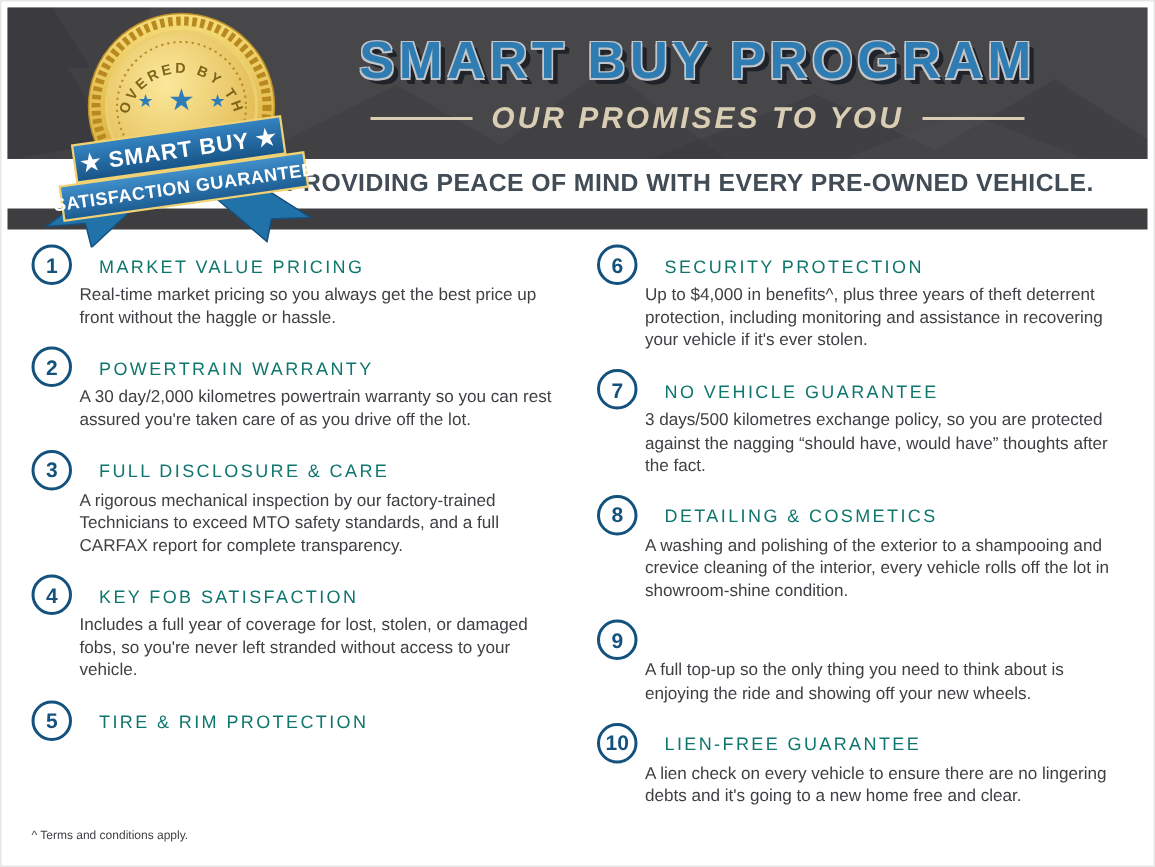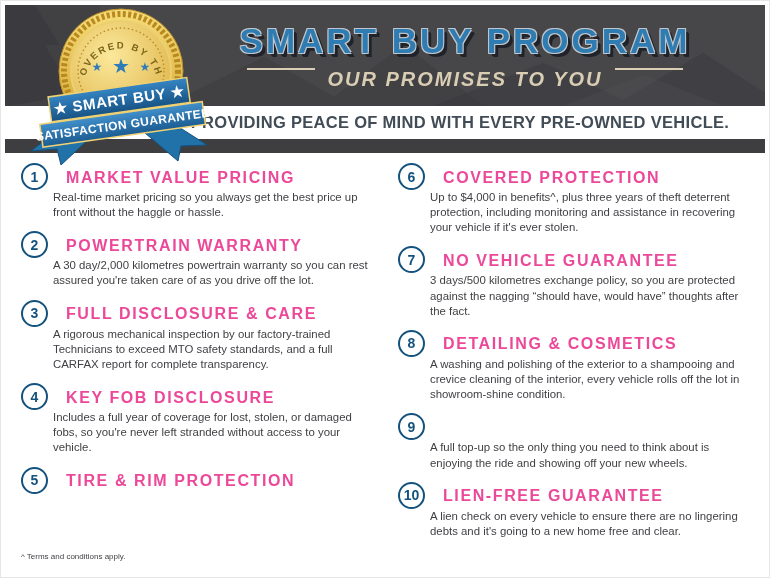--- a/index.html
+++ b/index.html
@@ -8,41 +8,41 @@
   .page { position:relative; width:770px; height:578px; background:#fff; border:1px solid #e6e6e6; overflow:hidden; }
 
   
   .header { position:relative; margin:4px 4px 0 4px; height:101px; background:#47474a; overflow:hidden; }
   .header .texture { position:absolute; inset:0; }
   .title-block { position:relative; height:100%; padding-left:160px; display:flex; flex-direction:column; align-items:center; justify-content:center; z-index:2;border-radius:14px; }
   .program-title {
     font-size:35px; font-weight:800; letter-spacing:3px; color:#2e7cb2; white-space:nowrap;
     text-shadow:-1px -1px 0 #c2c6ca, 1px -1px 0 #c2c6ca, -1px 1px 0 #c2c6ca, 1px 1px 0 #c2c6ca, 3px 3px 0 #202329, 4px 4px 0 #202329;
   }
-  .subtitle-row { display:flex; gap:12px; margin-top:7px; }
+  .subtitle-row { display:flex; align-items:center; gap:12px; margin-top:7px; }
   .subtitle-dash { width:68px; height:2px; background:#d9cdb4; }
   .program-subtitle { font-size:20px; font-style:italic; font-weight:600; letter-spacing:2px; color:#d9cdb4; white-space:nowrap; }
 
   
   .tagline-band { height:33px; display:flex; align-items:center; justify-content:center; padding-left:150px; background:#fff; }
   .tagline-band span { font-size:16.5px; font-weight:800; color:#414c56; letter-spacing:0.3px; white-space:nowrap; }
   .dark-strip { height:14px; margin:0 4px; background:#3e3e41; }
 
   
   .badge { position:absolute; left:22px; top:4px; width:192px; height:160px; z-index:6; }
 
   
   .content { display:flex; gap:26px; padding:12px 20px 0 20px; }
   .column { flex:1; }
   .item { display:grid; grid-template-columns:32px 1fr; grid-template-rows:auto auto; column-gap:0; margin-bottom:13px; }
   .num-circle {
     grid-row:1; grid-column:1; width:27px; height:27px; border:2.5px solid #14527e; border-radius:50%;
     display:flex; align-items:center; justify-content:center; font-size:14px; font-weight:700; color:#14527e; margin-top:-2px;
   }
-  .item-title { grid-row:1; grid-column:2; align-self:center; padding-left:13px; font-size:16px; font-weight:700; letter-spacing:1.6px; color:#ec4899; white-space:nowrap; }
+  .item-title { grid-row:1; grid-column:2; align-self:center; padding-left:13px; font-size:12px; font-weight:400; letter-spacing:1.6px; color:#0f766e; white-space:nowrap; }
   .item-body { grid-row:2; grid-column:2; margin-top:0; font-size:11.4px; line-height:1.33; color:#3f3f44; max-width:330px; }
 
   .footnote { padding:0 0 4px 20px; font-size:8px; color:#3f3f44; }
 </style>
 </head>
 <body>
 
 <div class="page">
 
   <div class="header">
@@ -127,32 +127,32 @@
         <div class="item-title">POWERTRAIN WARRANTY</div>
         <div class="item-body">A 30 day/2,000 kilometres powertrain warranty so you can rest assured you're taken care of as you drive off the lot.</div>
       </div>
       <div class="item">
         <div class="num-circle">3</div>
         <div class="item-title">FULL DISCLOSURE &amp; CARE</div>
         <div class="item-body">A rigorous mechanical inspection by our factory-trained Technicians to exceed MTO safety standards, and a full CARFAX report for complete transparency.</div>
       </div>
       <div class="item">
         <div class="num-circle">4</div>
-        <div class="item-title">KEY FOB DISCLOSURE</div>
+        <div class="item-title">KEY FOB SATISFACTION</div>
         <div class="item-body">Includes a full year of coverage for lost, stolen, or damaged fobs, so you're never left stranded without access to your vehicle.</div>
       </div>
       <div class="item">
         <div class="num-circle">5</div>
         <div class="item-title">TIRE &amp; RIM PROTECTION</div>
       </div>
     </div>
     <div class="column">
       <div class="item">
         <div class="num-circle">6</div>
-        <div class="item-title">COVERED PROTECTION</div>
+        <div class="item-title">SECURITY PROTECTION</div>
         <div class="item-body">Up to $4,000 in benefits^, plus three years of theft deterrent protection, including monitoring and assistance in recovering your vehicle if it's ever stolen.</div>
       </div>
       <div class="item">
         <div class="num-circle">7</div>
         <div class="item-title">NO VEHICLE GUARANTEE</div>
         <div class="item-body">3 days/500 kilometres exchange policy, so you are protected against the nagging “should have, would have” thoughts after the fact.</div>
       </div>
       <div class="item">
         <div class="num-circle">8</div>
         <div class="item-title">DETAILING &amp; COSMETICS</div>

